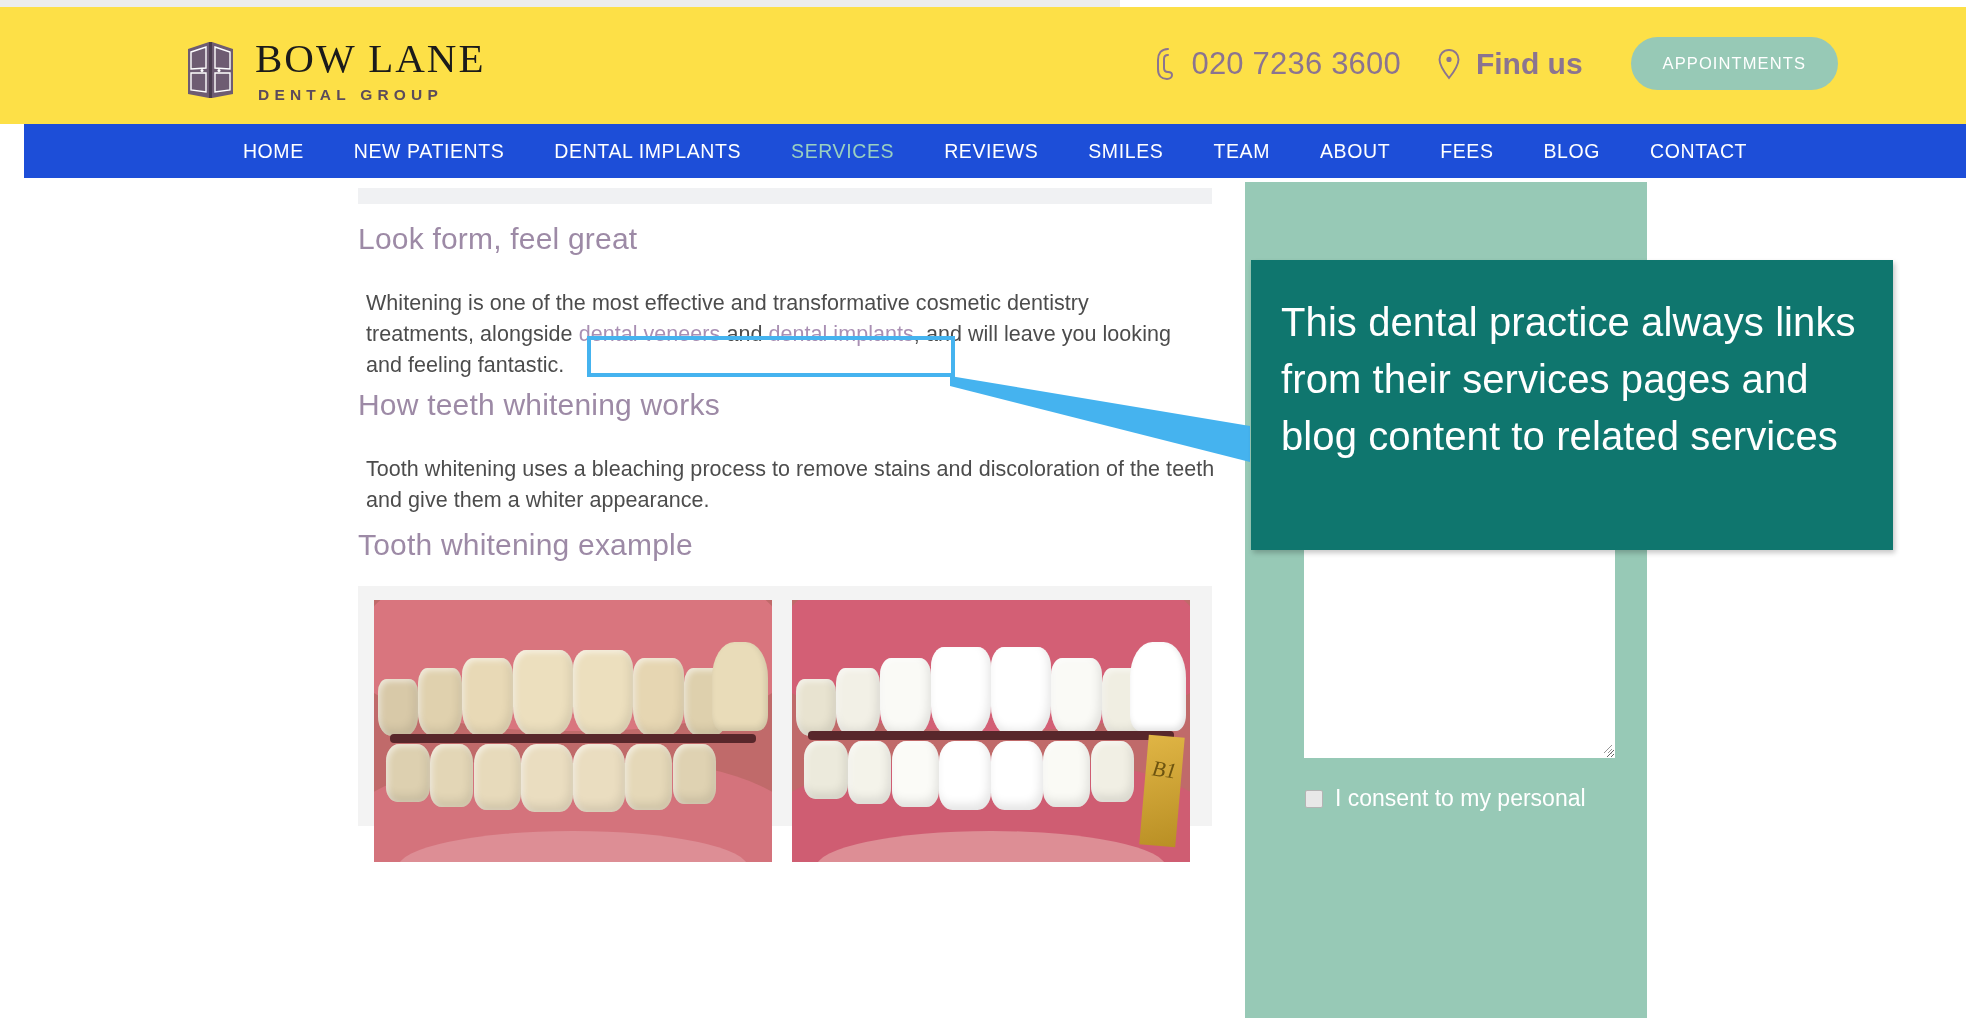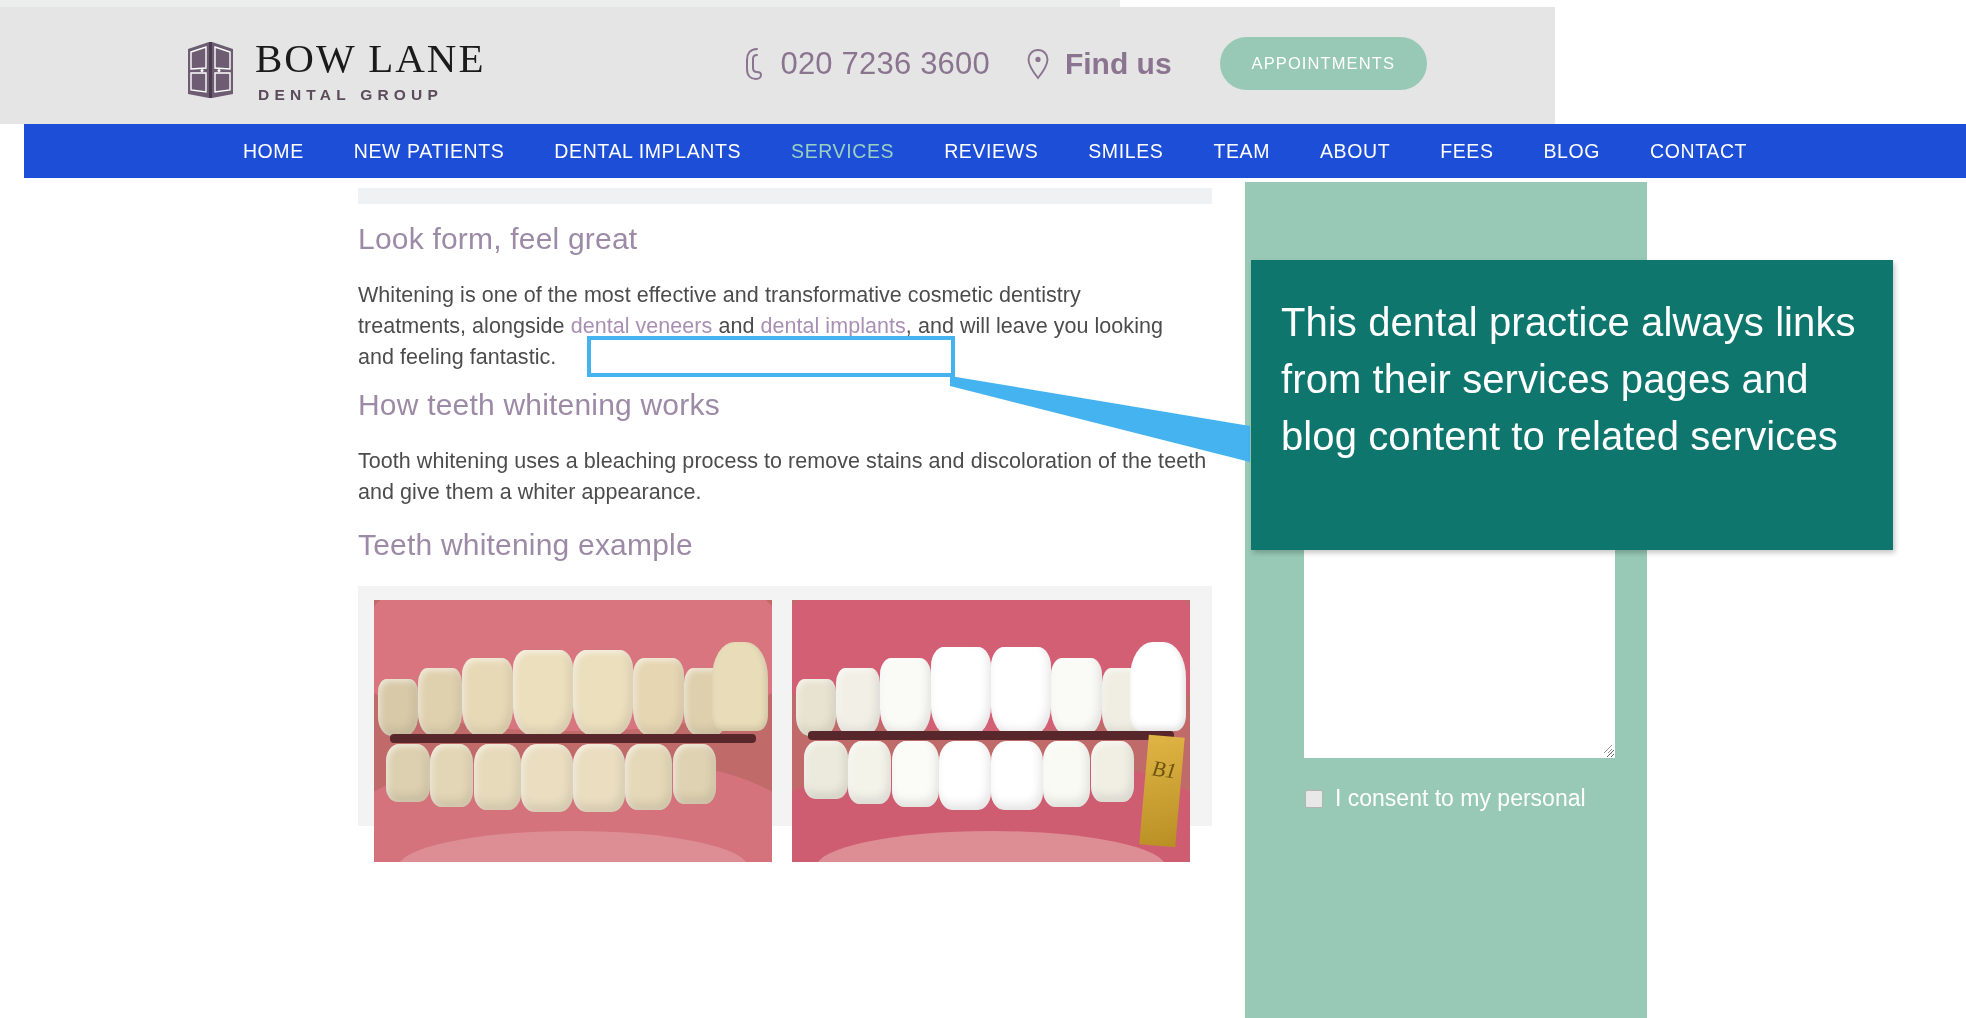--- a/index.html
+++ b/index.html
@@ -28,23 +28,23 @@
     top: 0; left: 1120px;
     width: 846px;
     height: 7px;
     background: #ffffff;
   }
 
   
   .site-header {
     position: absolute;
     top: 7px; left: 0;
-    width: 1555px;
+    width: 1966px;
     height: 117px;
-    background: #e5e5e5;
+    background: #fde047;
   }
 
   .logo-wrap {
     position: absolute;
     left: 186px;
     top: 31px;
     display: flex;
     align-items: center;
     gap: 16px;
   }
@@ -182,21 +182,21 @@
     font-size: 30px;
     color: #9d8aa6;
     margin: 0;
     letter-spacing: 0.2px;
   }
   .article p {
     font-family: "Liberation Sans", sans-serif;
     font-size: 21.5px;
     color: #4c4c4c;
     line-height: 31px;
-    margin: 0;
+    margin: 8px;
     letter-spacing: 0.05px;
   }
   .h-look  { position: absolute; top: 14px;  left: 0; }
   .p-first { position: absolute; top: 72px;  left: 0; width: 830px; }
   .h-how   { position: absolute; top: 180px; left: 0; }
   .p-how   { position: absolute; top: 238px; left: 0; width: 850px; }
   .h-ex    { position: absolute; top: 320px; left: 0; }
 
   .inline-link {
     color: #a98fb3;
@@ -459,21 +459,21 @@
   <div class="article">
 
     <h2 class="h-look">Look form, feel great</h2>
 
     <p class="p-first"><span>Whitening is one of the most effective and transformative cosmetic dentistry treatments, alongside </span><a class="inline-link">dental veneers</a><span> and </span><a class="inline-link">dental implants</a><span>, and will leave you looking and feeling fantastic.</span></p>
 
     <h2 class="h-how">How teeth whitening works</h2>
 
     <p class="p-how">Tooth whitening uses a bleaching process to remove stains and discoloration of the teeth and give them a whiter appearance.</p>
 
-    <h2 class="h-ex">Teeth whitening example</h2>
+    <h2 class="h-ex">Tooth whitening example</h2>
 
     <div class="gallery">
 
       <div class="photo">
         <div class="mouth">
           <div class="gum-upper" style="background:#d9757e;"></div>
           <div class="gum-lower" style="background:#d4737c;"></div>
           <div class="tooth" style="left:1%;  top:30%; width:10%; height:22%; background:#d8c9a8;"></div>
           <div class="tooth" style="left:11%; top:26%; width:11%; height:26%; background:#e0d1ae;"></div>
           <div class="tooth" style="left:22%; top:22%; width:13%; height:30%; background:#e8d9b6;"></div>

